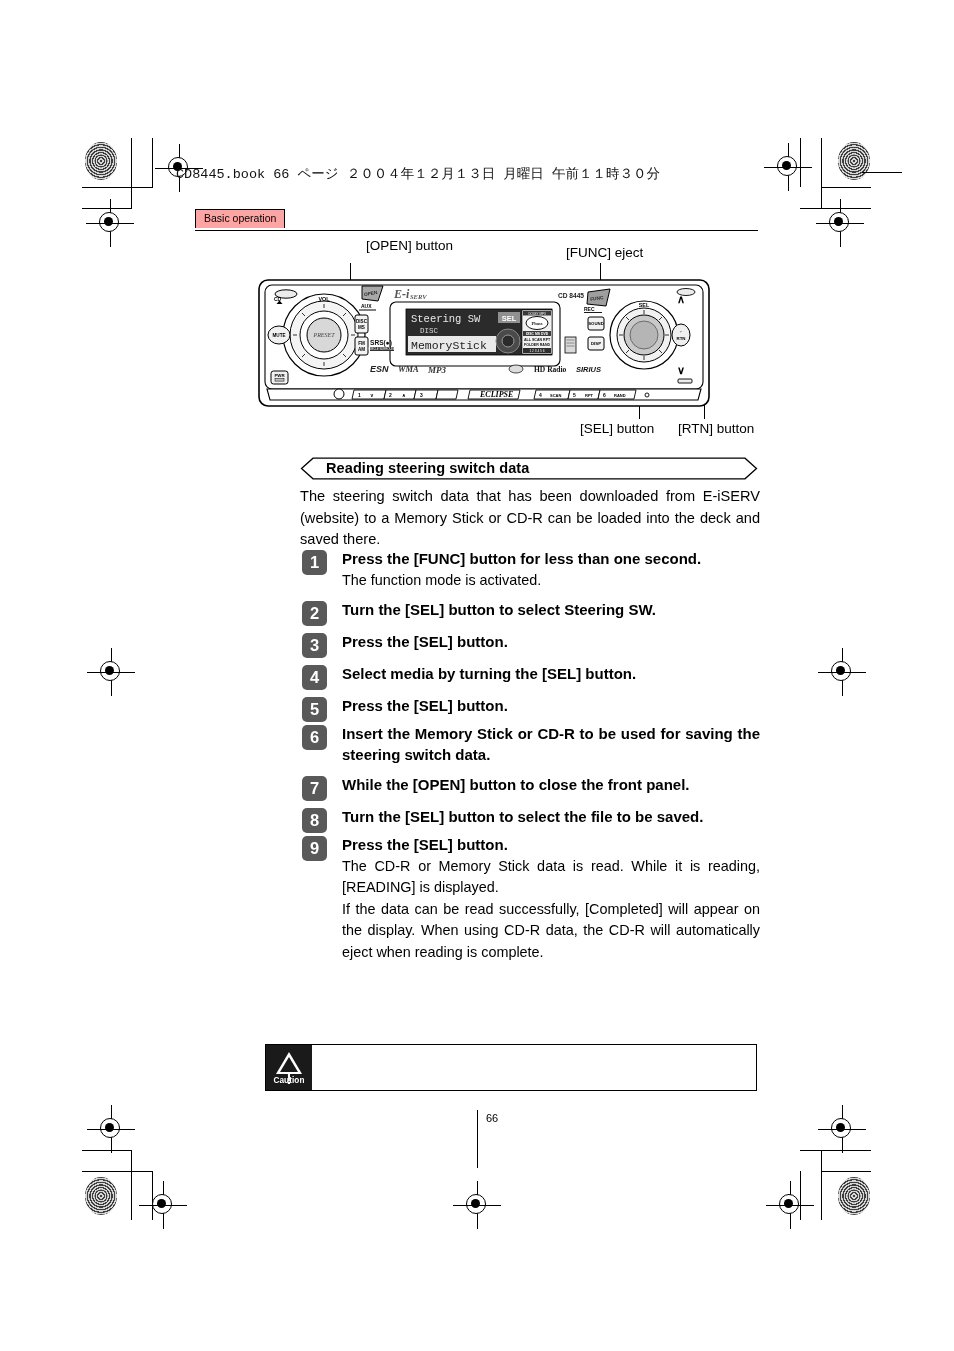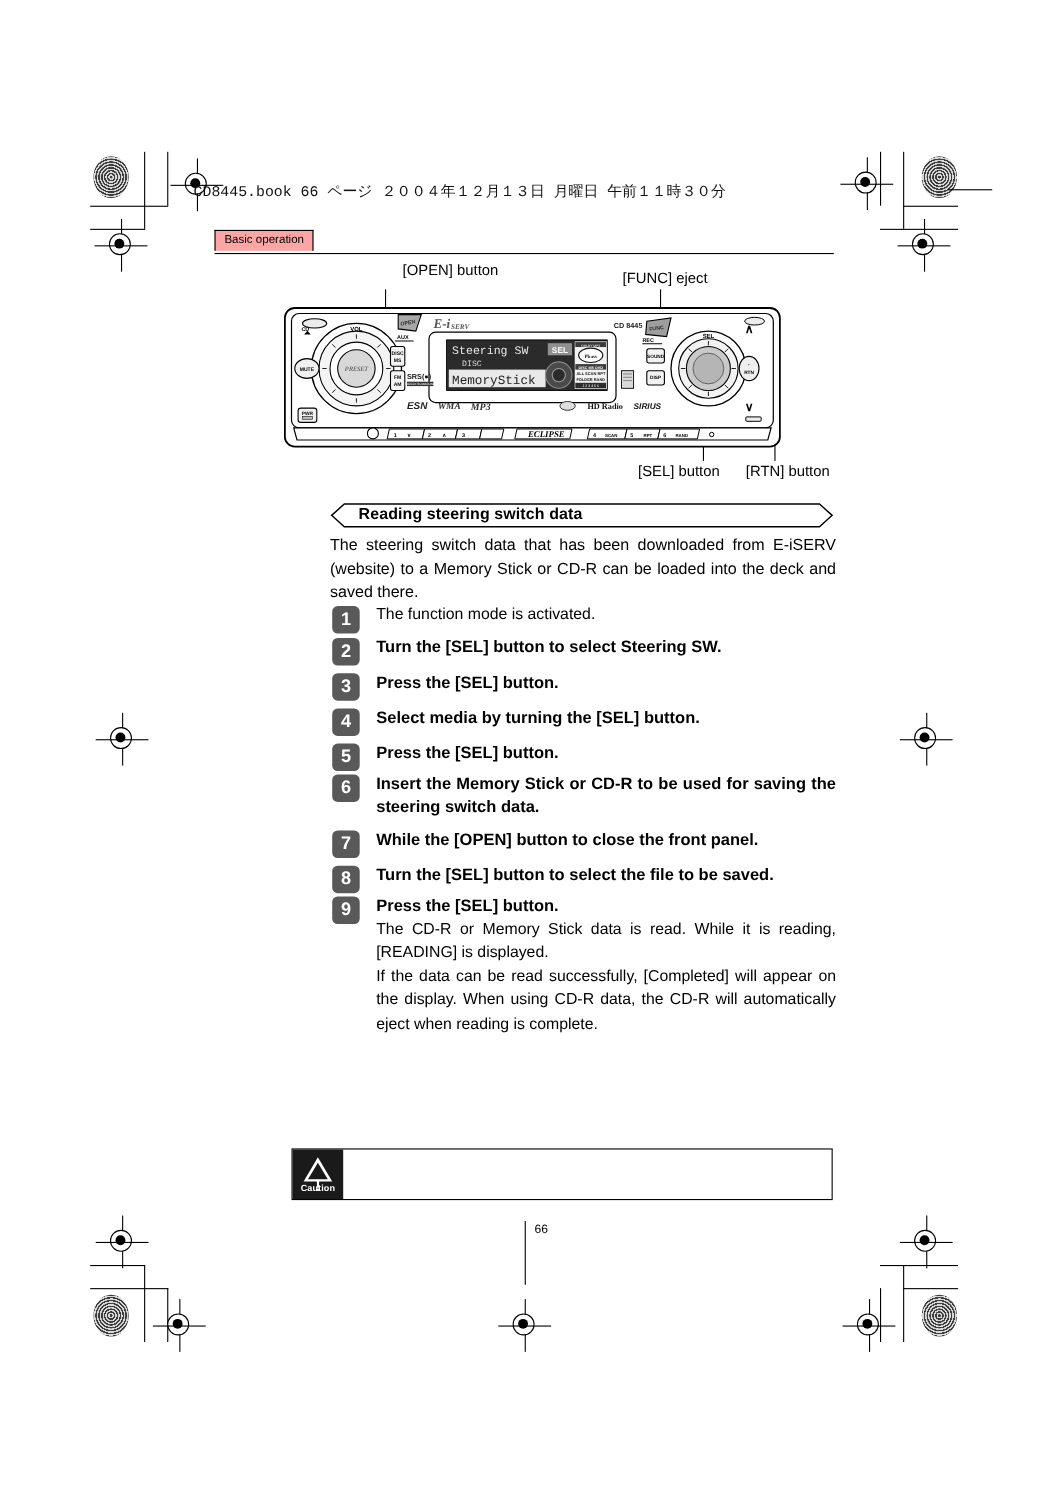--- a/index.html
+++ b/index.html
@@ -515,20 +515,21 @@
 
 <div class="intro">
   <p>The steering switch data that has been downloaded from E-iSERV (website) to a Memory Stick or CD-R can be loaded into the deck and saved there.</p>
 </div>
 
 <div class="steps">
 
   <div class="step">
     <div class="badge">1</div>
     <div class="step-body">
+      <div class="step-title">Press the [FUNC] button for less than one second.</div>
       <div class="step-note">The function mode is activated.</div>
     </div>
   </div>
 
   <div class="step" style="margin-bottom:11px;">
     <div class="badge">2</div>
     <div class="step-body">
       <div class="step-title">Turn the [SEL] button to select Steering SW.</div>
     </div>
   </div>

